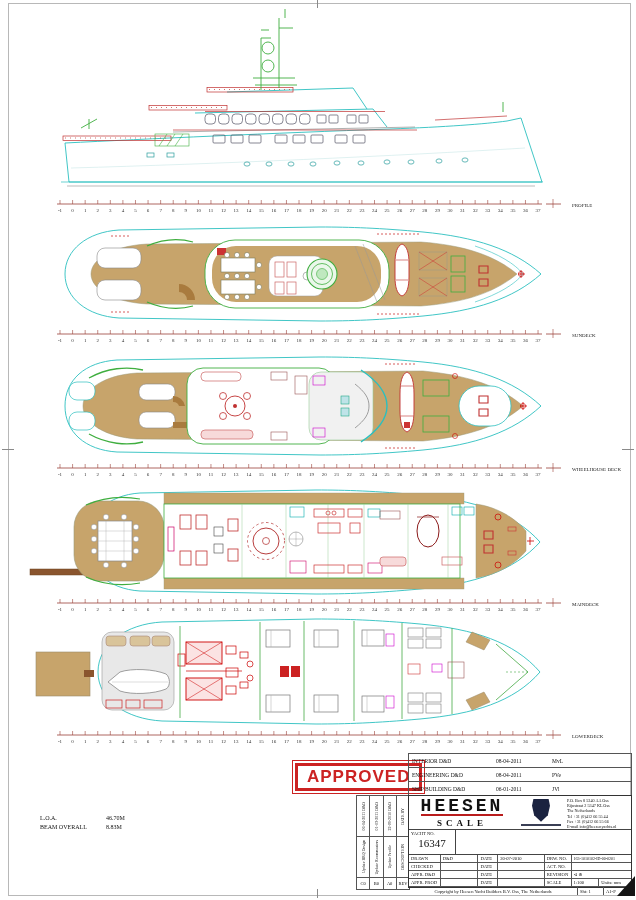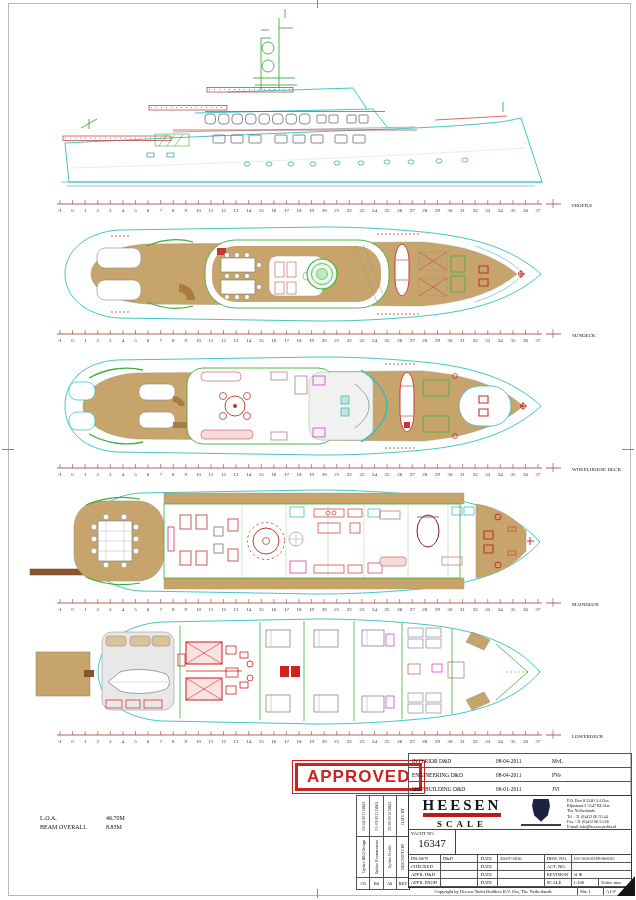--- a/index.html
+++ b/index.html
@@ -29,21 +29,21 @@
   .revstrip{left:356px;top:795px;width:52px;height:93px;border:1px solid #555;display:flex;}
   .rev-col{flex:1;display:flex;flex-direction:column;border-right:1px solid #555;}
   .rev-col:last-child{border-right:none;}
   .rev-cell{flex:1;border-bottom:1px solid #555;display:flex;align-items:center;justify-content:center;overflow:hidden;}
   .rev-cell span{writing-mode:vertical-rl;transform:rotate(180deg);font-size:4px;white-space:nowrap;}
   .rev-foot{height:11px;font-size:4.5px;display:flex;align-items:center;justify-content:center;}
   
   .tblock{left:408px;top:795px;width:224px;height:93px;border:1.5px solid #333;box-sizing:border-box;background:#fff;}
   .tb-rowA{display:flex;height:33px;border-bottom:1px solid #444;}
   .tb-brand{width:106px;border-right:0;display:flex;flex-direction:column;align-items:center;justify-content:center;}
-  .tb-brand .b1{font-size:15px;font-weight:bold;letter-spacing:3px;border-bottom:4px solid #b91c1c;line-height:16px;}
+  .tb-brand .b1{font-size:18px;font-weight:bold;letter-spacing:3px;border-bottom:2px solid #b91c1c;line-height:16px;font-family:Liberation Mono, monospace;}
   .tb-brand .b2{font-size:9px;font-weight:bold;letter-spacing:4px;margin-top:2px;}
   .tb-logo{width:52px;display:flex;flex-direction:column;align-items:center;justify-content:center;}
   .shield{width:18px;height:23px;background:#1b2340;clip-path:polygon(8% 0,92% 0,100% 30%,88% 72%,50% 100%,12% 72%,0 30%);}
   .tagbar{margin-top:2px;width:40px;height:2.5px;background:#3a3f55;}
   .tb-addr{width:64px;font-size:4.2px;line-height:5.2px;padding-top:2px;}
   .tb-rowB{display:flex;height:24px;border-bottom:1px solid #444;gap:44px;}
   .tb-yno{width:46px;border-right:1px solid #444;position:relative;}
   .tb-yno .lab{font-size:4.5px;padding:1px 0 0 2px;}
   .tb-yno .val{font-size:11px;text-align:center;margin-top:1px;}
   .tb-title{flex:1;position:relative;}

